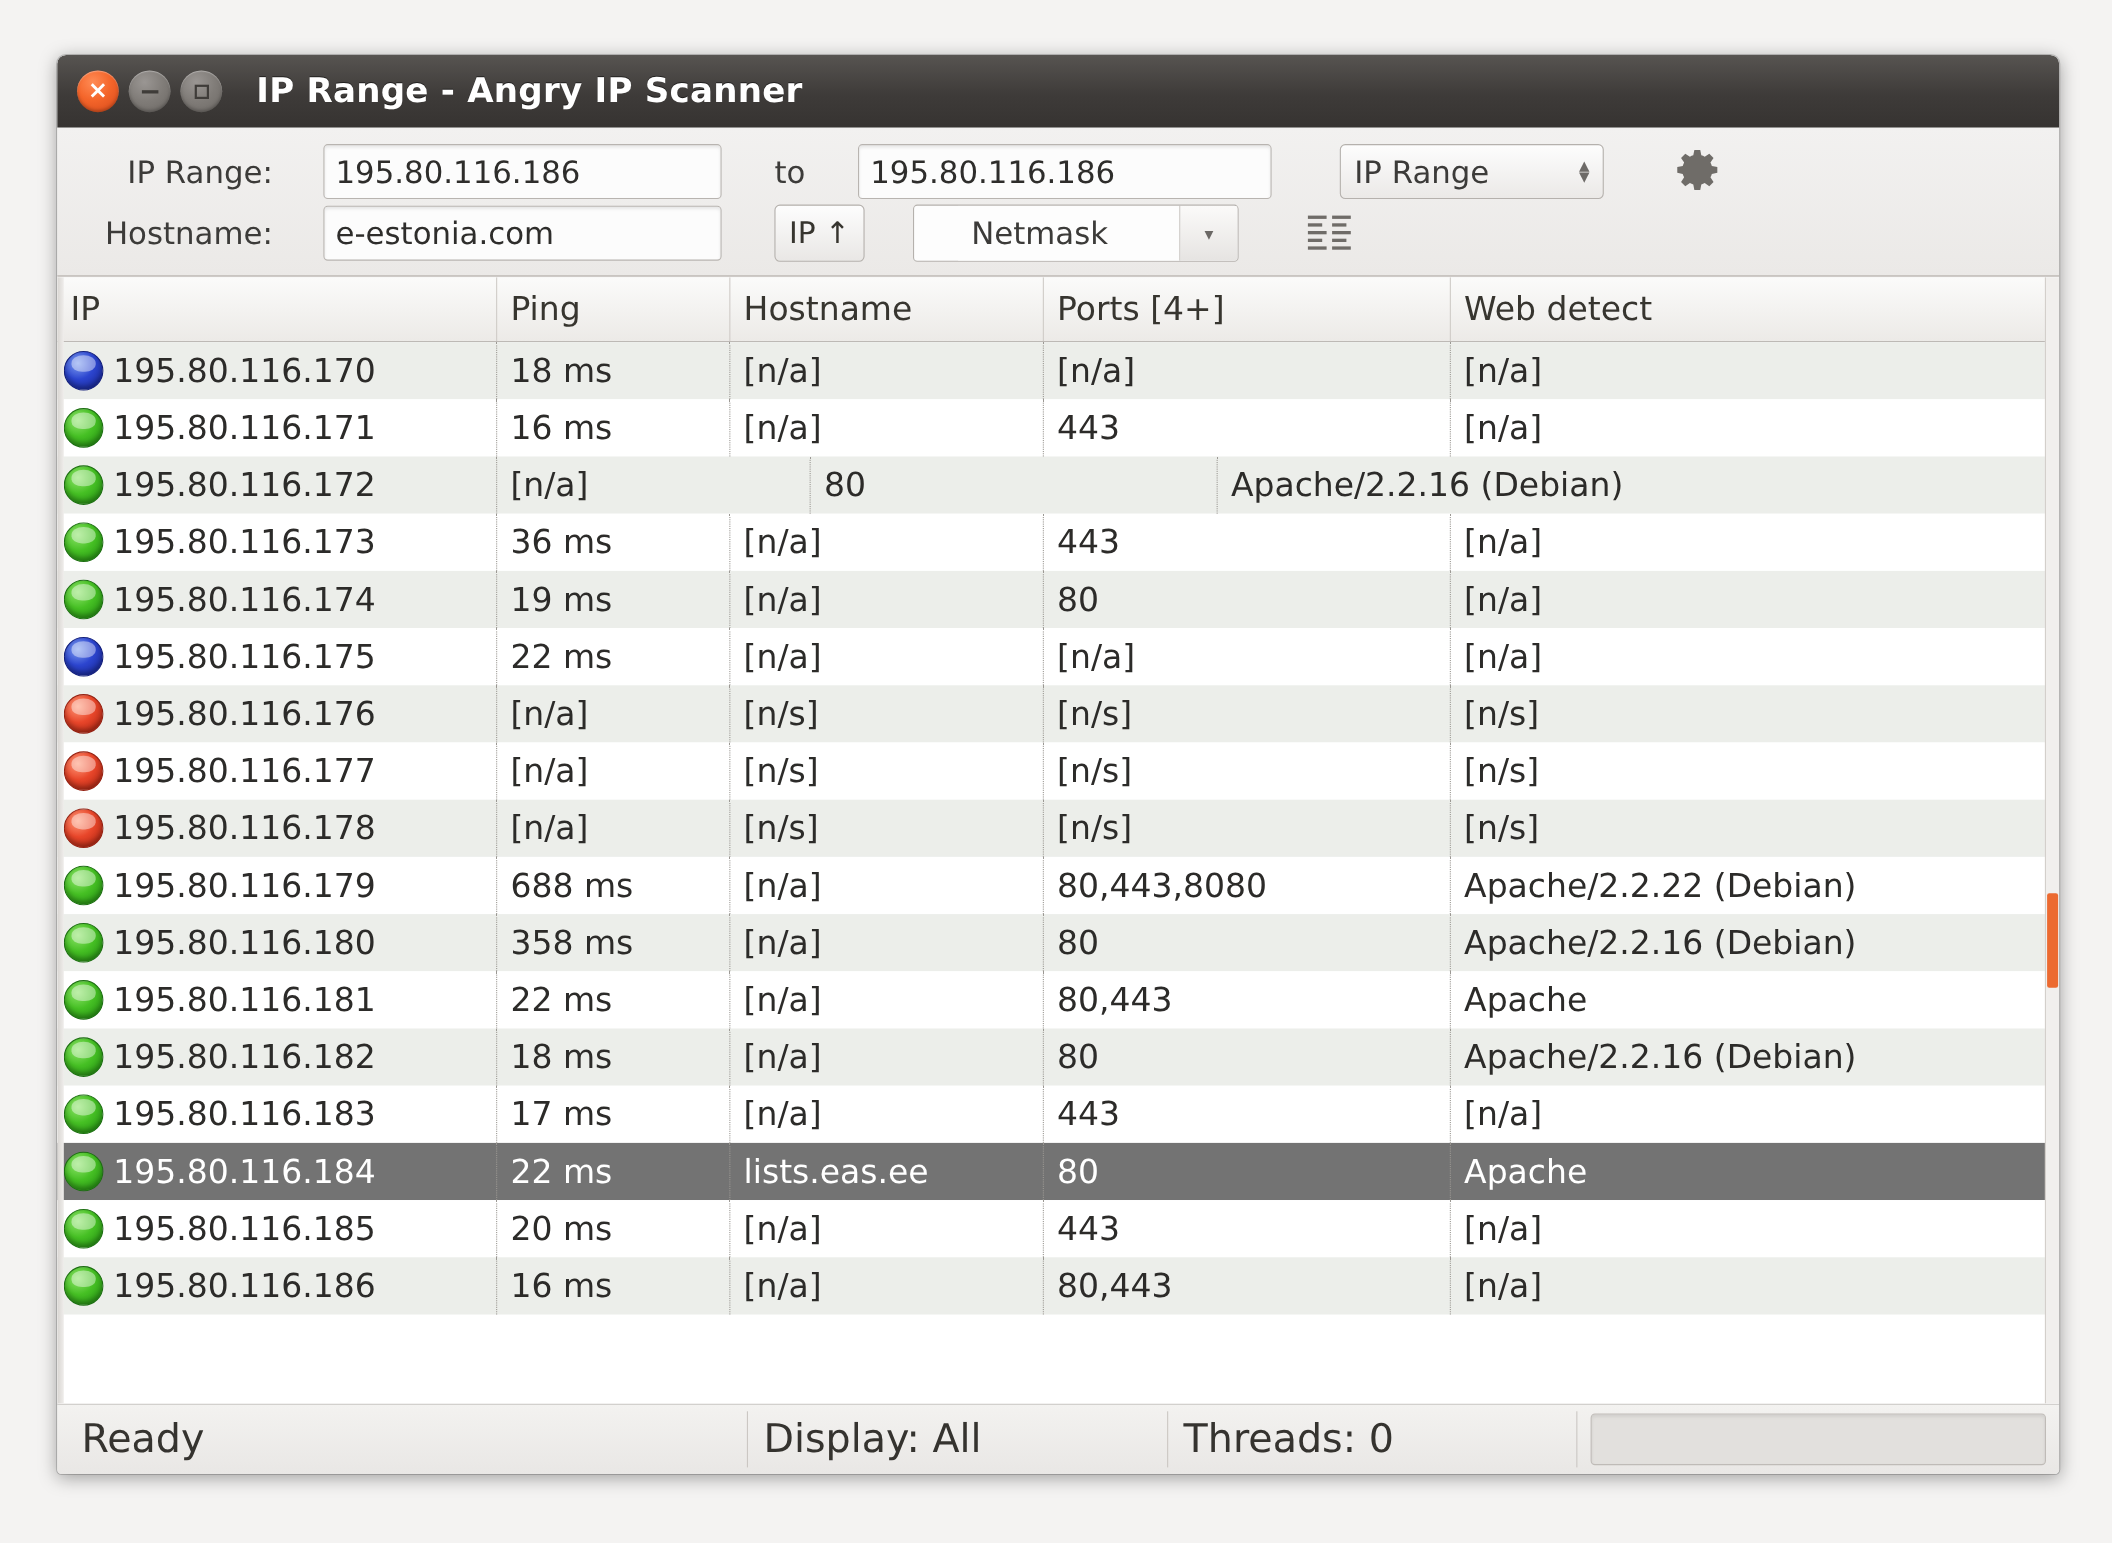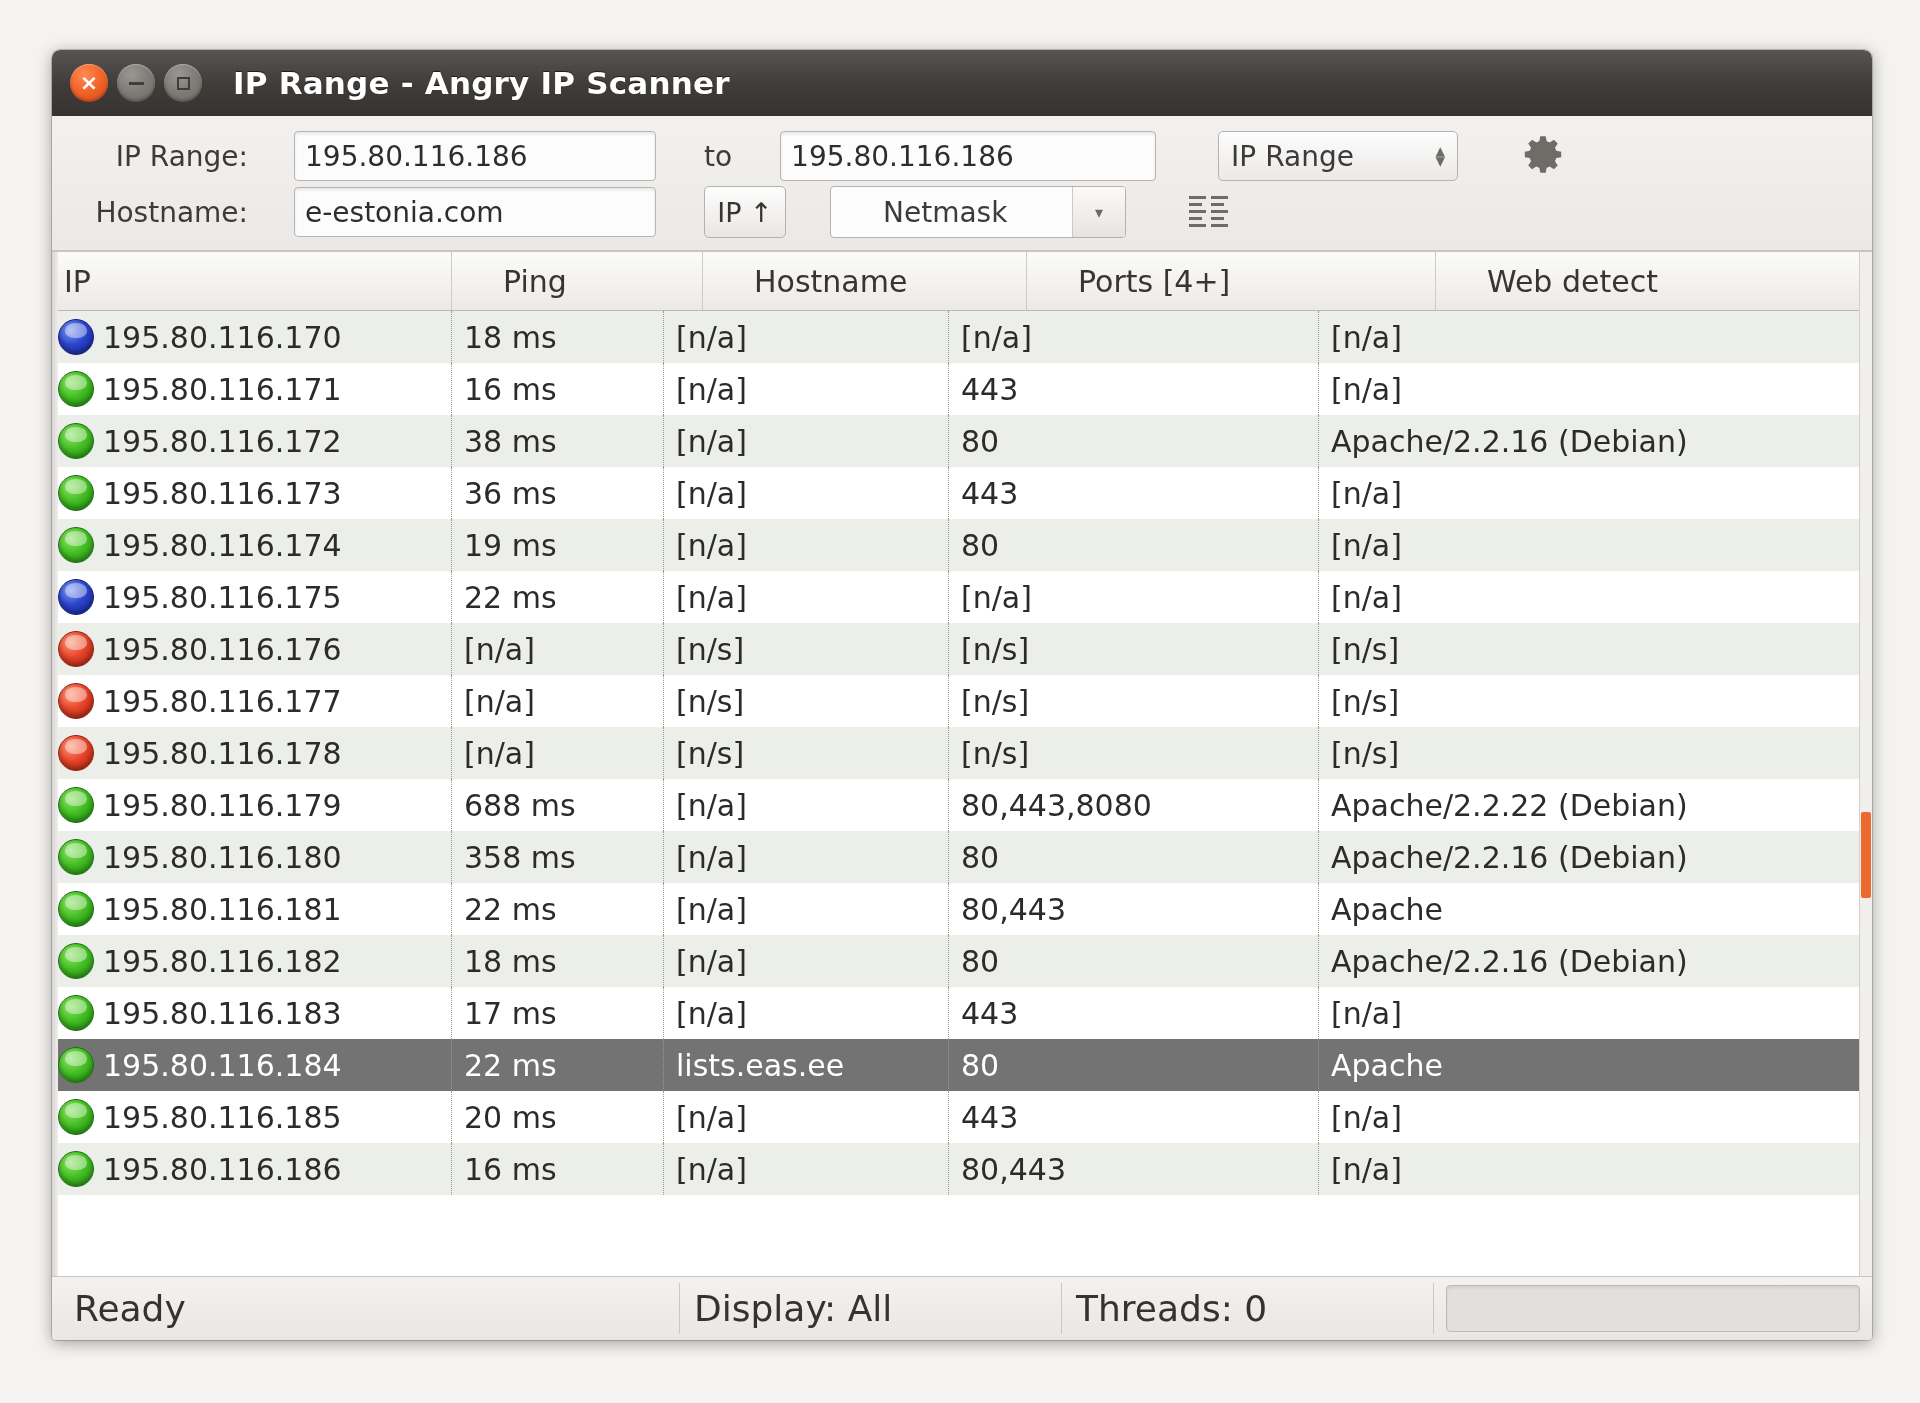--- a/index.html
+++ b/index.html
@@ -256,21 +256,20 @@
     overflow: hidden;
     position: relative;
     border-top: 1px solid #c9c5c1;
   }
   #thead {
     display: flex;
     height: 58px;
     flex: 0 0 58px;
     background: linear-gradient(to bottom, #fbfbfa 0%, #eceae7 100%);
     border-bottom: 1px solid #bdb9b5;
-    gap: 39px;
   }
   #thead .th {
     font-size: 30px;
     color: #37352f;
     display: flex;
     align-items: center;
     padding-left: 12px;
     box-sizing: border-box;
     border-right: 1px solid #cfcbc7;
     white-space: nowrap;
@@ -509,21 +508,20 @@
             <div class="td col-ping">16 ms</div>
             <div class="td col-host">[n/a]</div>
             <div class="td col-ports">443</div>
             <div class="td col-web">[n/a]</div>
           </div>
           <div class="trow even">
             <div class="td col-ip td-ip">
               <span class="blob blob-green"></span>
               <span>195.80.116.172</span>
             </div>
-            <div class="td col-ping">38 ms</div>
             <div class="td col-host">[n/a]</div>
             <div class="td col-ports">80</div>
             <div class="td col-web">Apache/2.2.16 (Debian)</div>
           </div>
           <div class="trow odd">
             <div class="td col-ip td-ip">
               <span class="blob blob-green"></span>
               <span>195.80.116.173</span>
             </div>
             <div class="td col-ping">36 ms</div>

